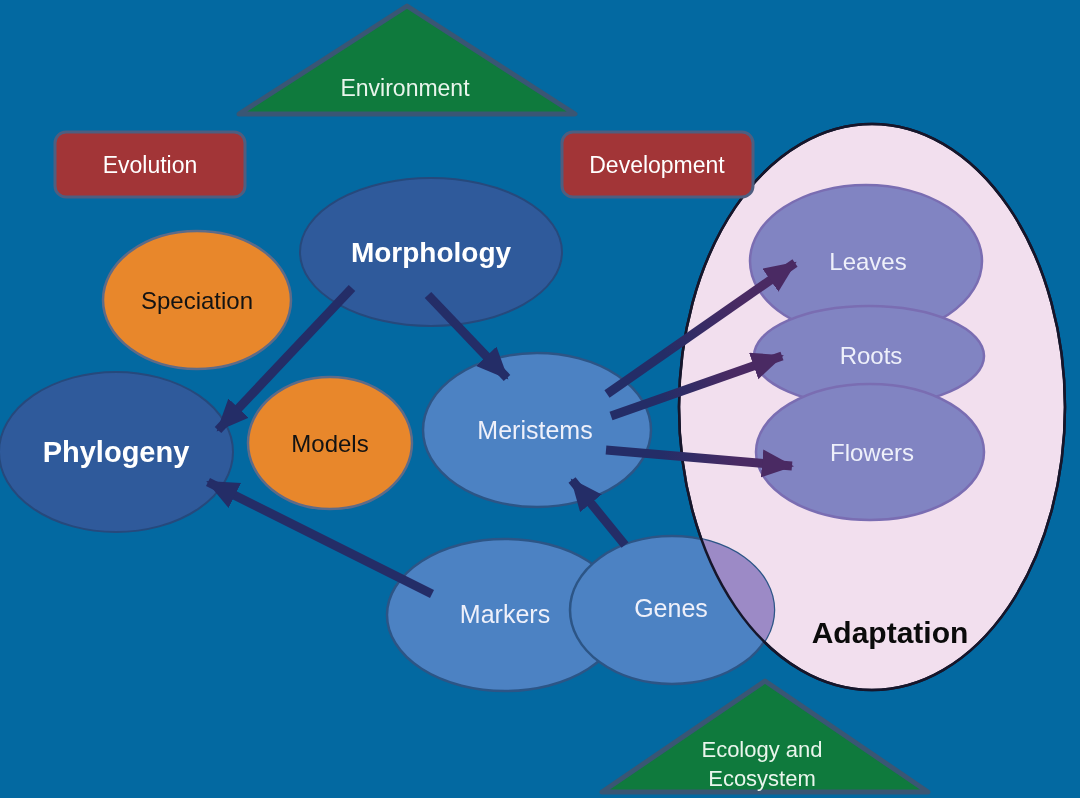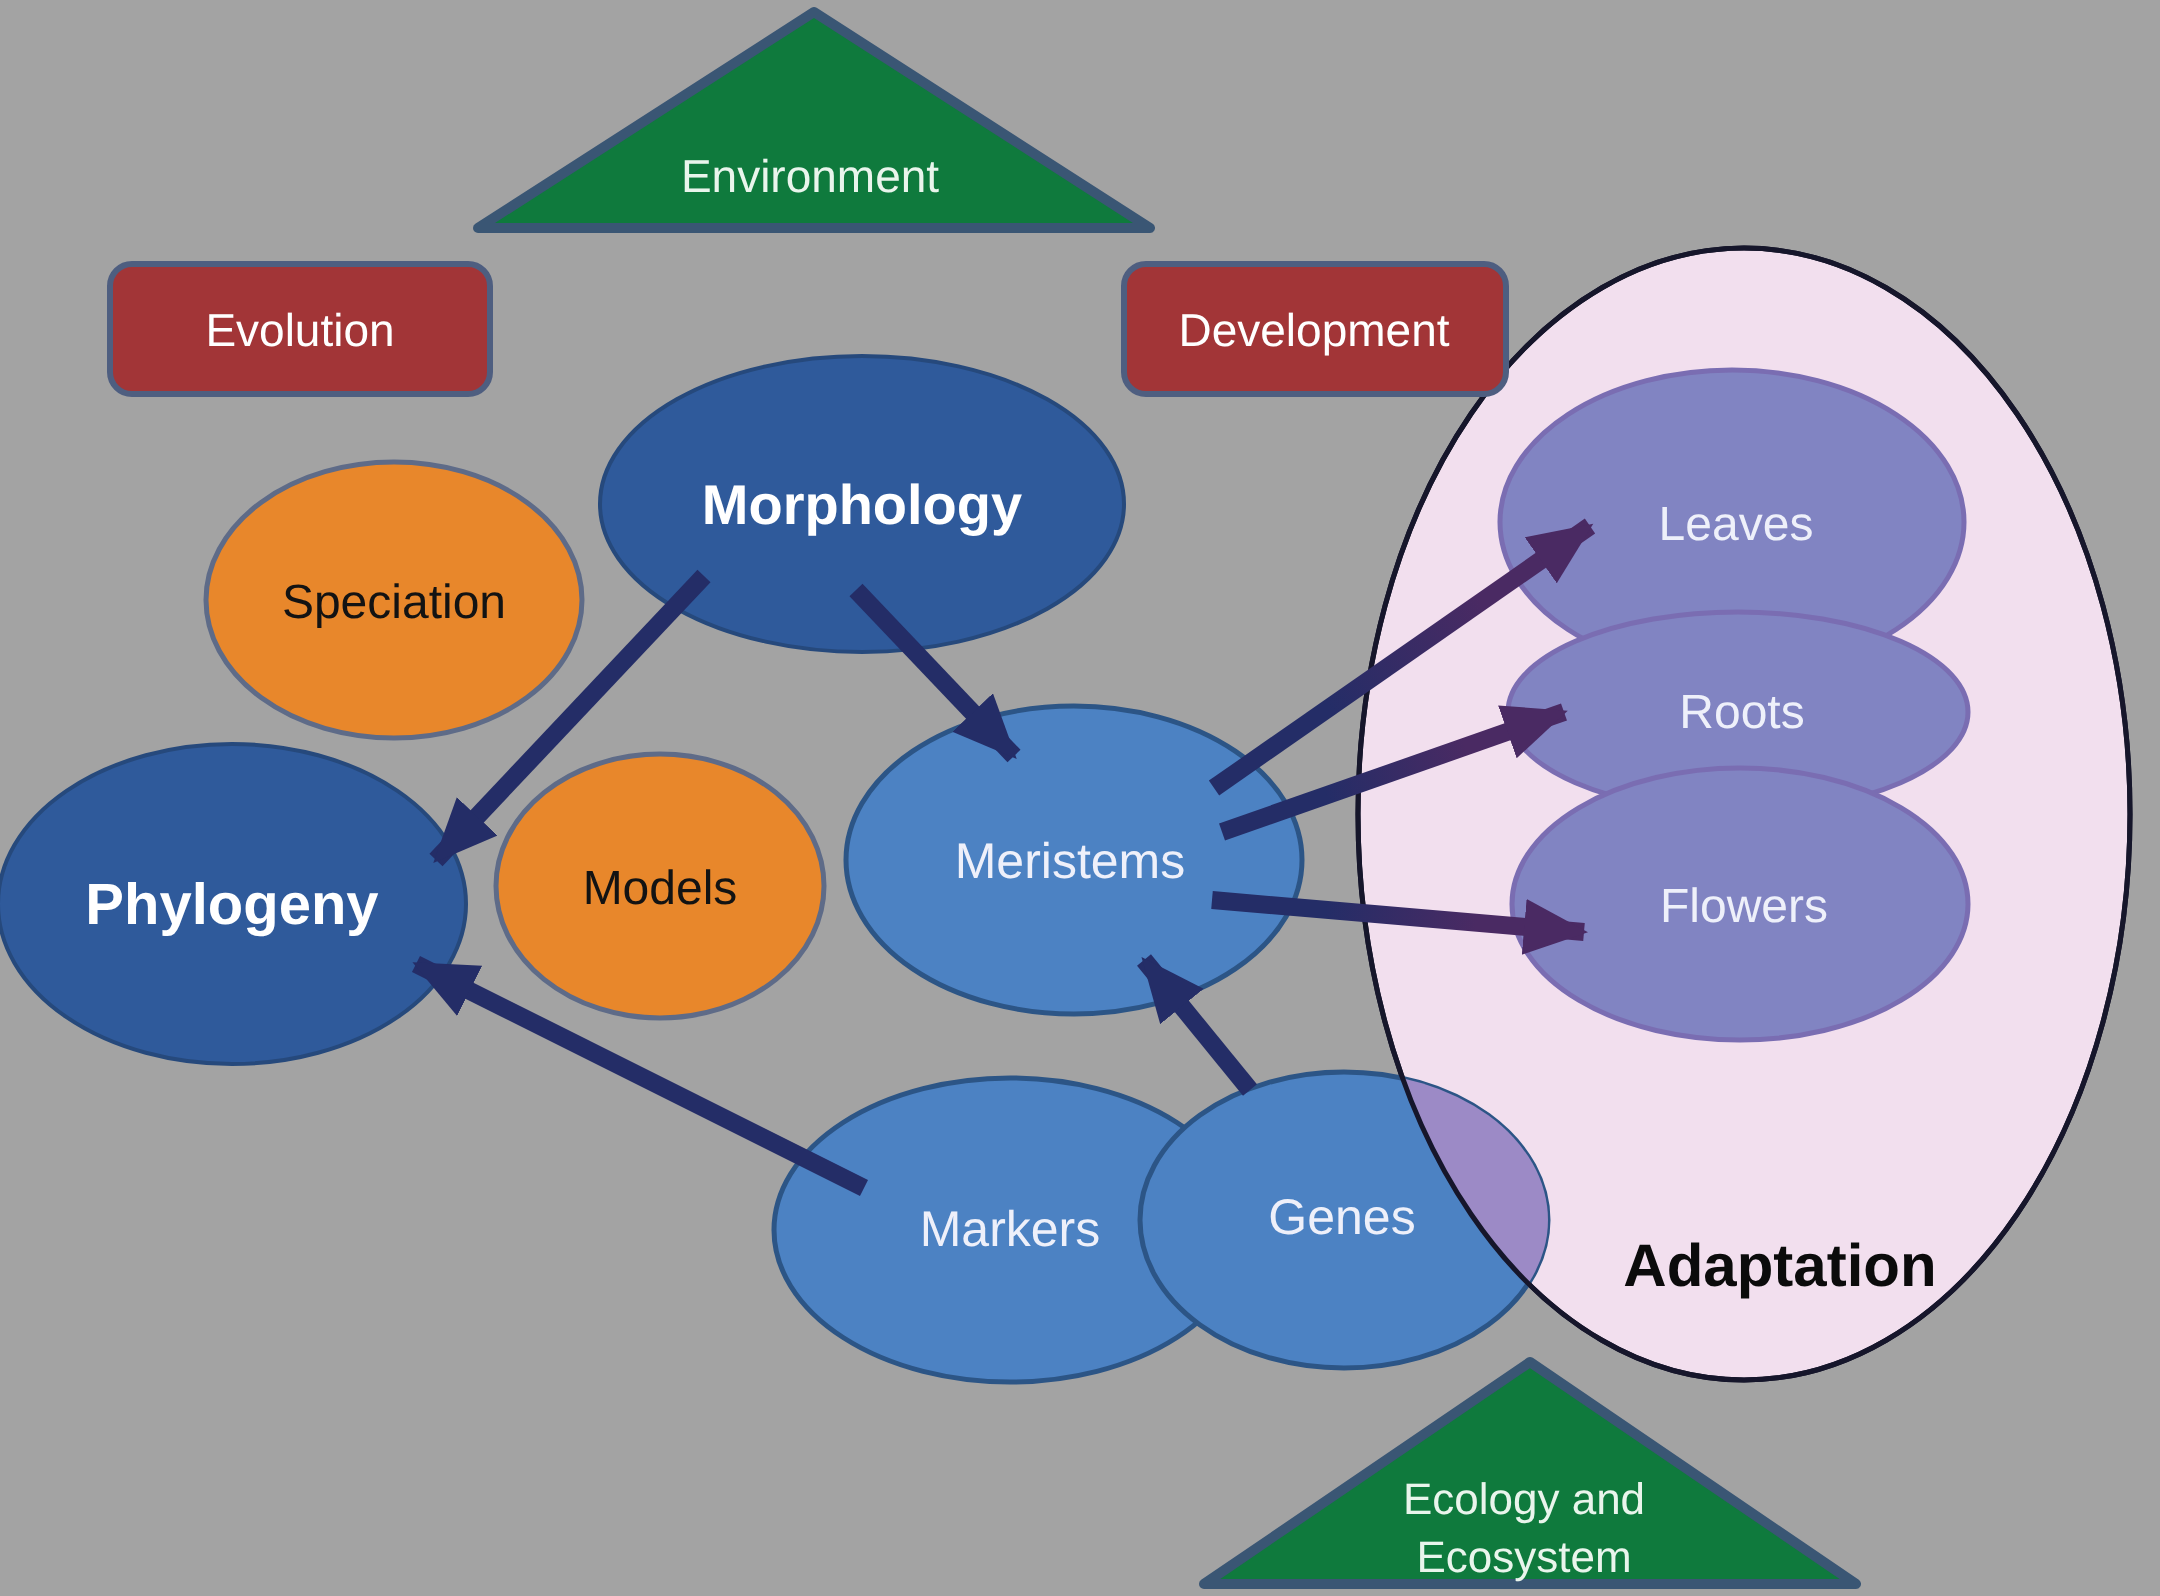--- a/index.html
+++ b/index.html
@@ -1,16 +1,16 @@
 <!DOCTYPE html>
 <html><head>
 <meta charset="utf-8">
 <style>
   html,body{margin:0;padding:0;background:#ffffff;}
-  .stage{position:relative;width:1080px;height:798px;background:#a3a3a3;overflow:hidden;
+  .stage{position:relative;width:1080px;height:798px;background:#0369a1;overflow:hidden;
          font-family:"Liberation Sans", sans-serif;text-align:right;}
   svg{display:block;}
   text{font-family:"Liberation Sans", sans-serif;}
   .t-white{fill:#ffffff;}
   .t-soft{fill:#eef0fa;}
   .t-green-white{fill:#e9f5ec;}
   .t-dark{fill:#131313;}
   .t-black{fill:#0b0b0b;font-weight:bold;}
   .t-bold{font-weight:bold;}
   .anchor{text-anchor:middle;}

